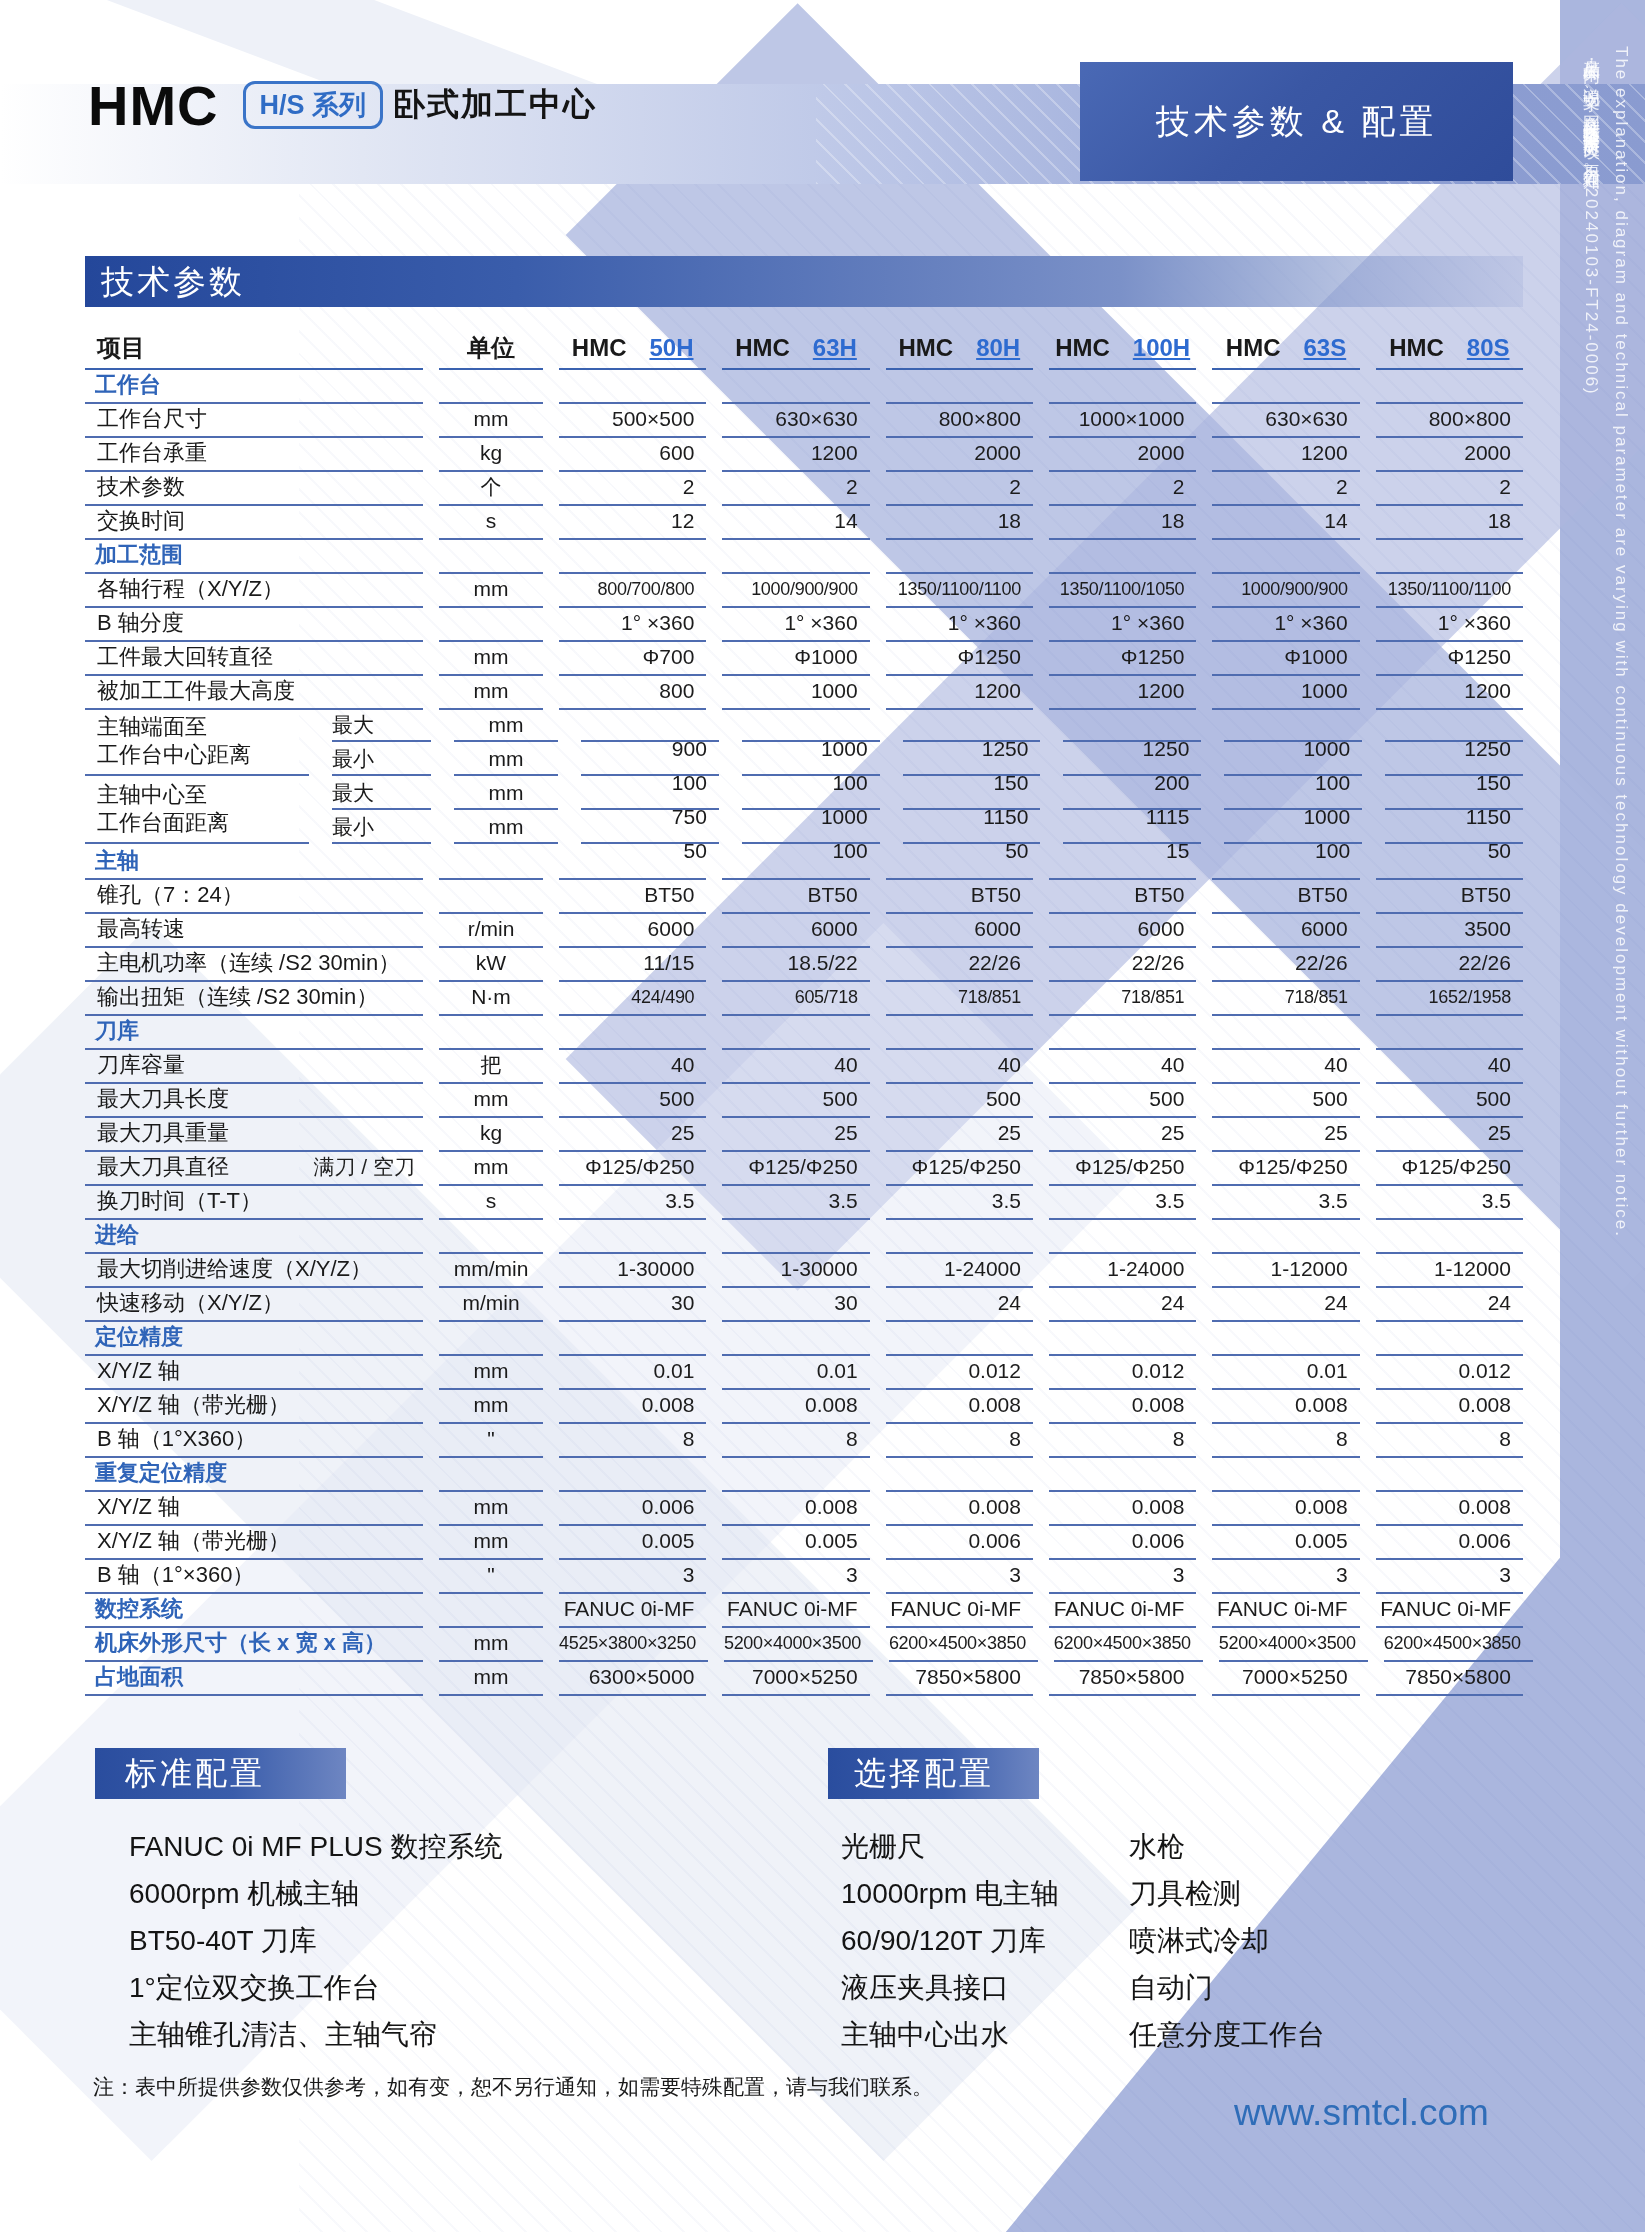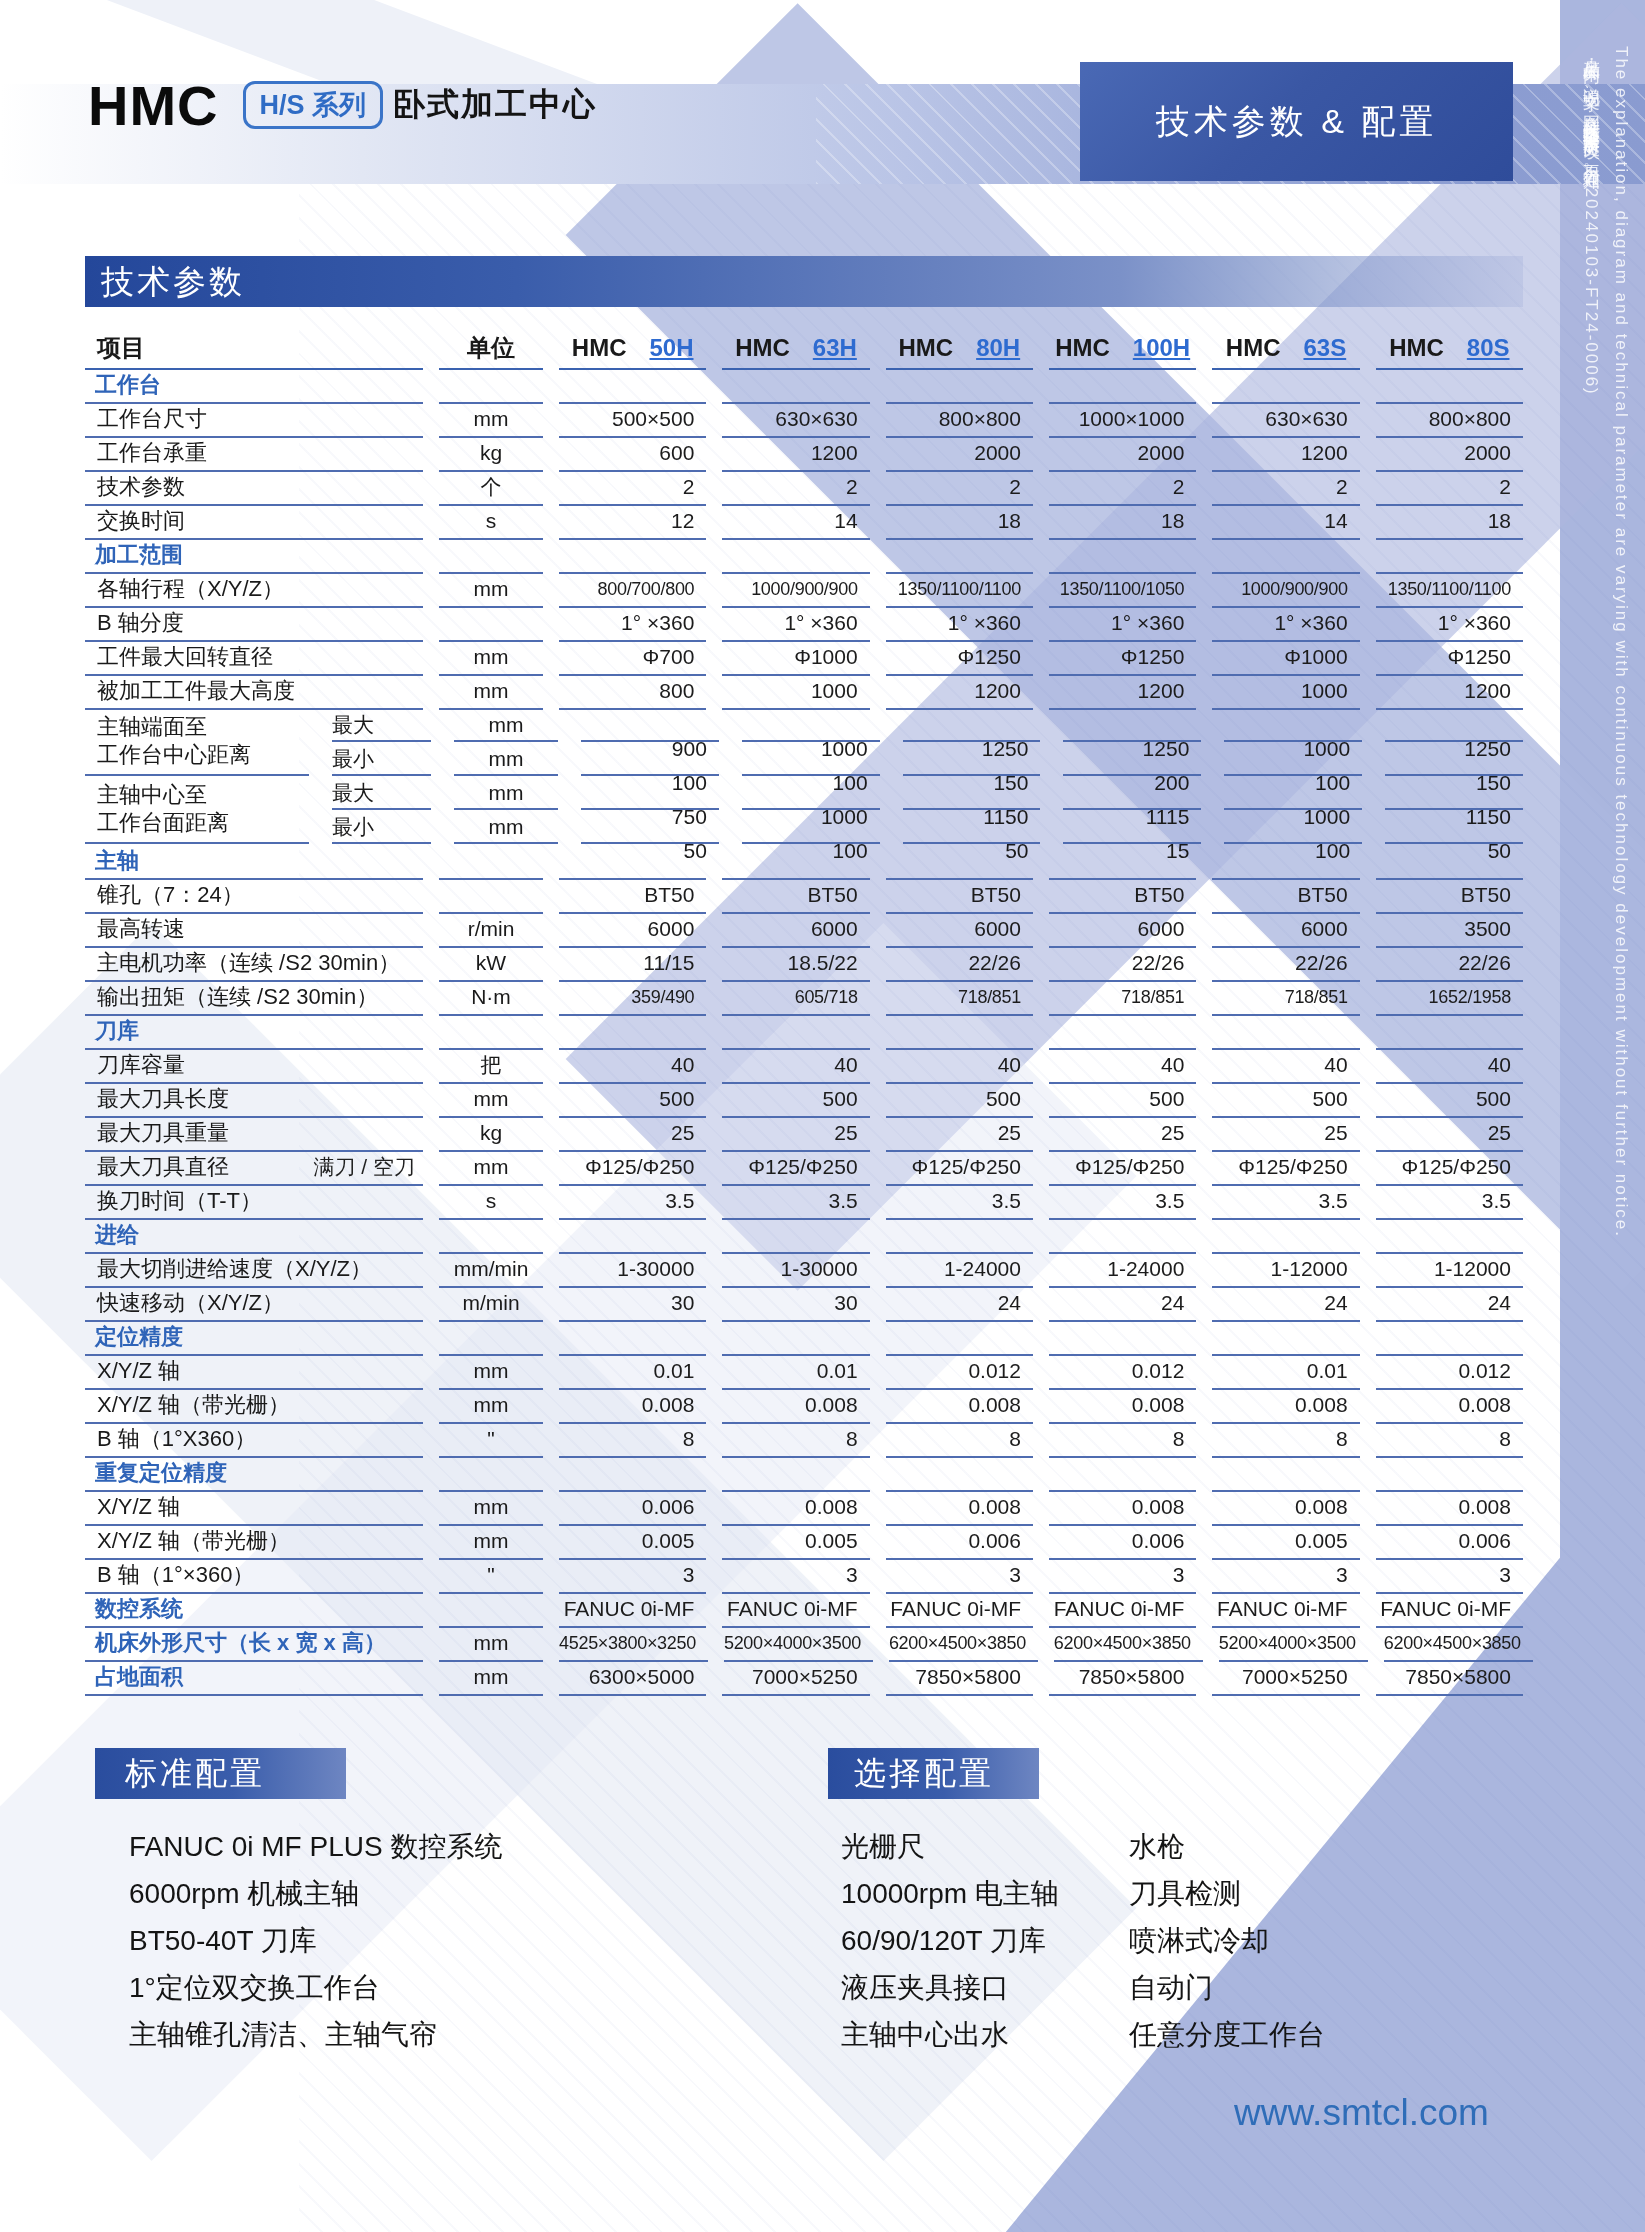--- a/index.html
+++ b/index.html
@@ -324,21 +324,21 @@
         <div class="tv bb">22/26</div>
         <div class="tv bb">22/26</div>
         <div class="tv bb">22/26</div>
         <div class="tv bb">22/26</div>
       </div>
       <div class="t-row">
         <div class="tlwrap bb">
           <span class="tl">输出扭矩（连续 /S2 30min）</span>
         </div>
         <div class="tu bb">N·m</div>
-        <div class="tv bb dense">359/490</div>
+        <div class="tv bb dense">424/490</div>
         <div class="tv bb dense">605/718</div>
         <div class="tv bb dense">718/851</div>
         <div class="tv bb dense">718/851</div>
         <div class="tv bb dense">718/851</div>
         <div class="tv bb dense">1652/1958</div>
       </div>
       <div class="t-row">
         <div class="ts bb">刀库</div>
         <div class="tu bb"></div>
         <div class="tv bb"></div>
@@ -585,19 +585,20 @@
       <li>主轴中心出水</li>
     </ul>
   <ul id="opt-list-2" class="cfg-list">
       <li>水枪</li>
       <li>刀具检测</li>
       <li>喷淋式冷却</li>
       <li>自动门</li>
       <li>任意分度工作台</li>
     </ul>
 
+  <div class="note">注：表中所提供参数仅供参考，如有变，恕不另行通知，如需要特殊配置，请与我们联系。</div>
   <div class="website">www.smtcl.com</div>
 
   <div class="side side-en">The explanation, diagram and technical parameter are varying with continuous technology development without further notice.</div>
   <div class="side side-cn">产品样本内，说明文字、图样及技术参数随技术发展而更改，不另行通知。(20240103-FT24-0006)</div>
 
 </div>
 
 
 </body></html>

